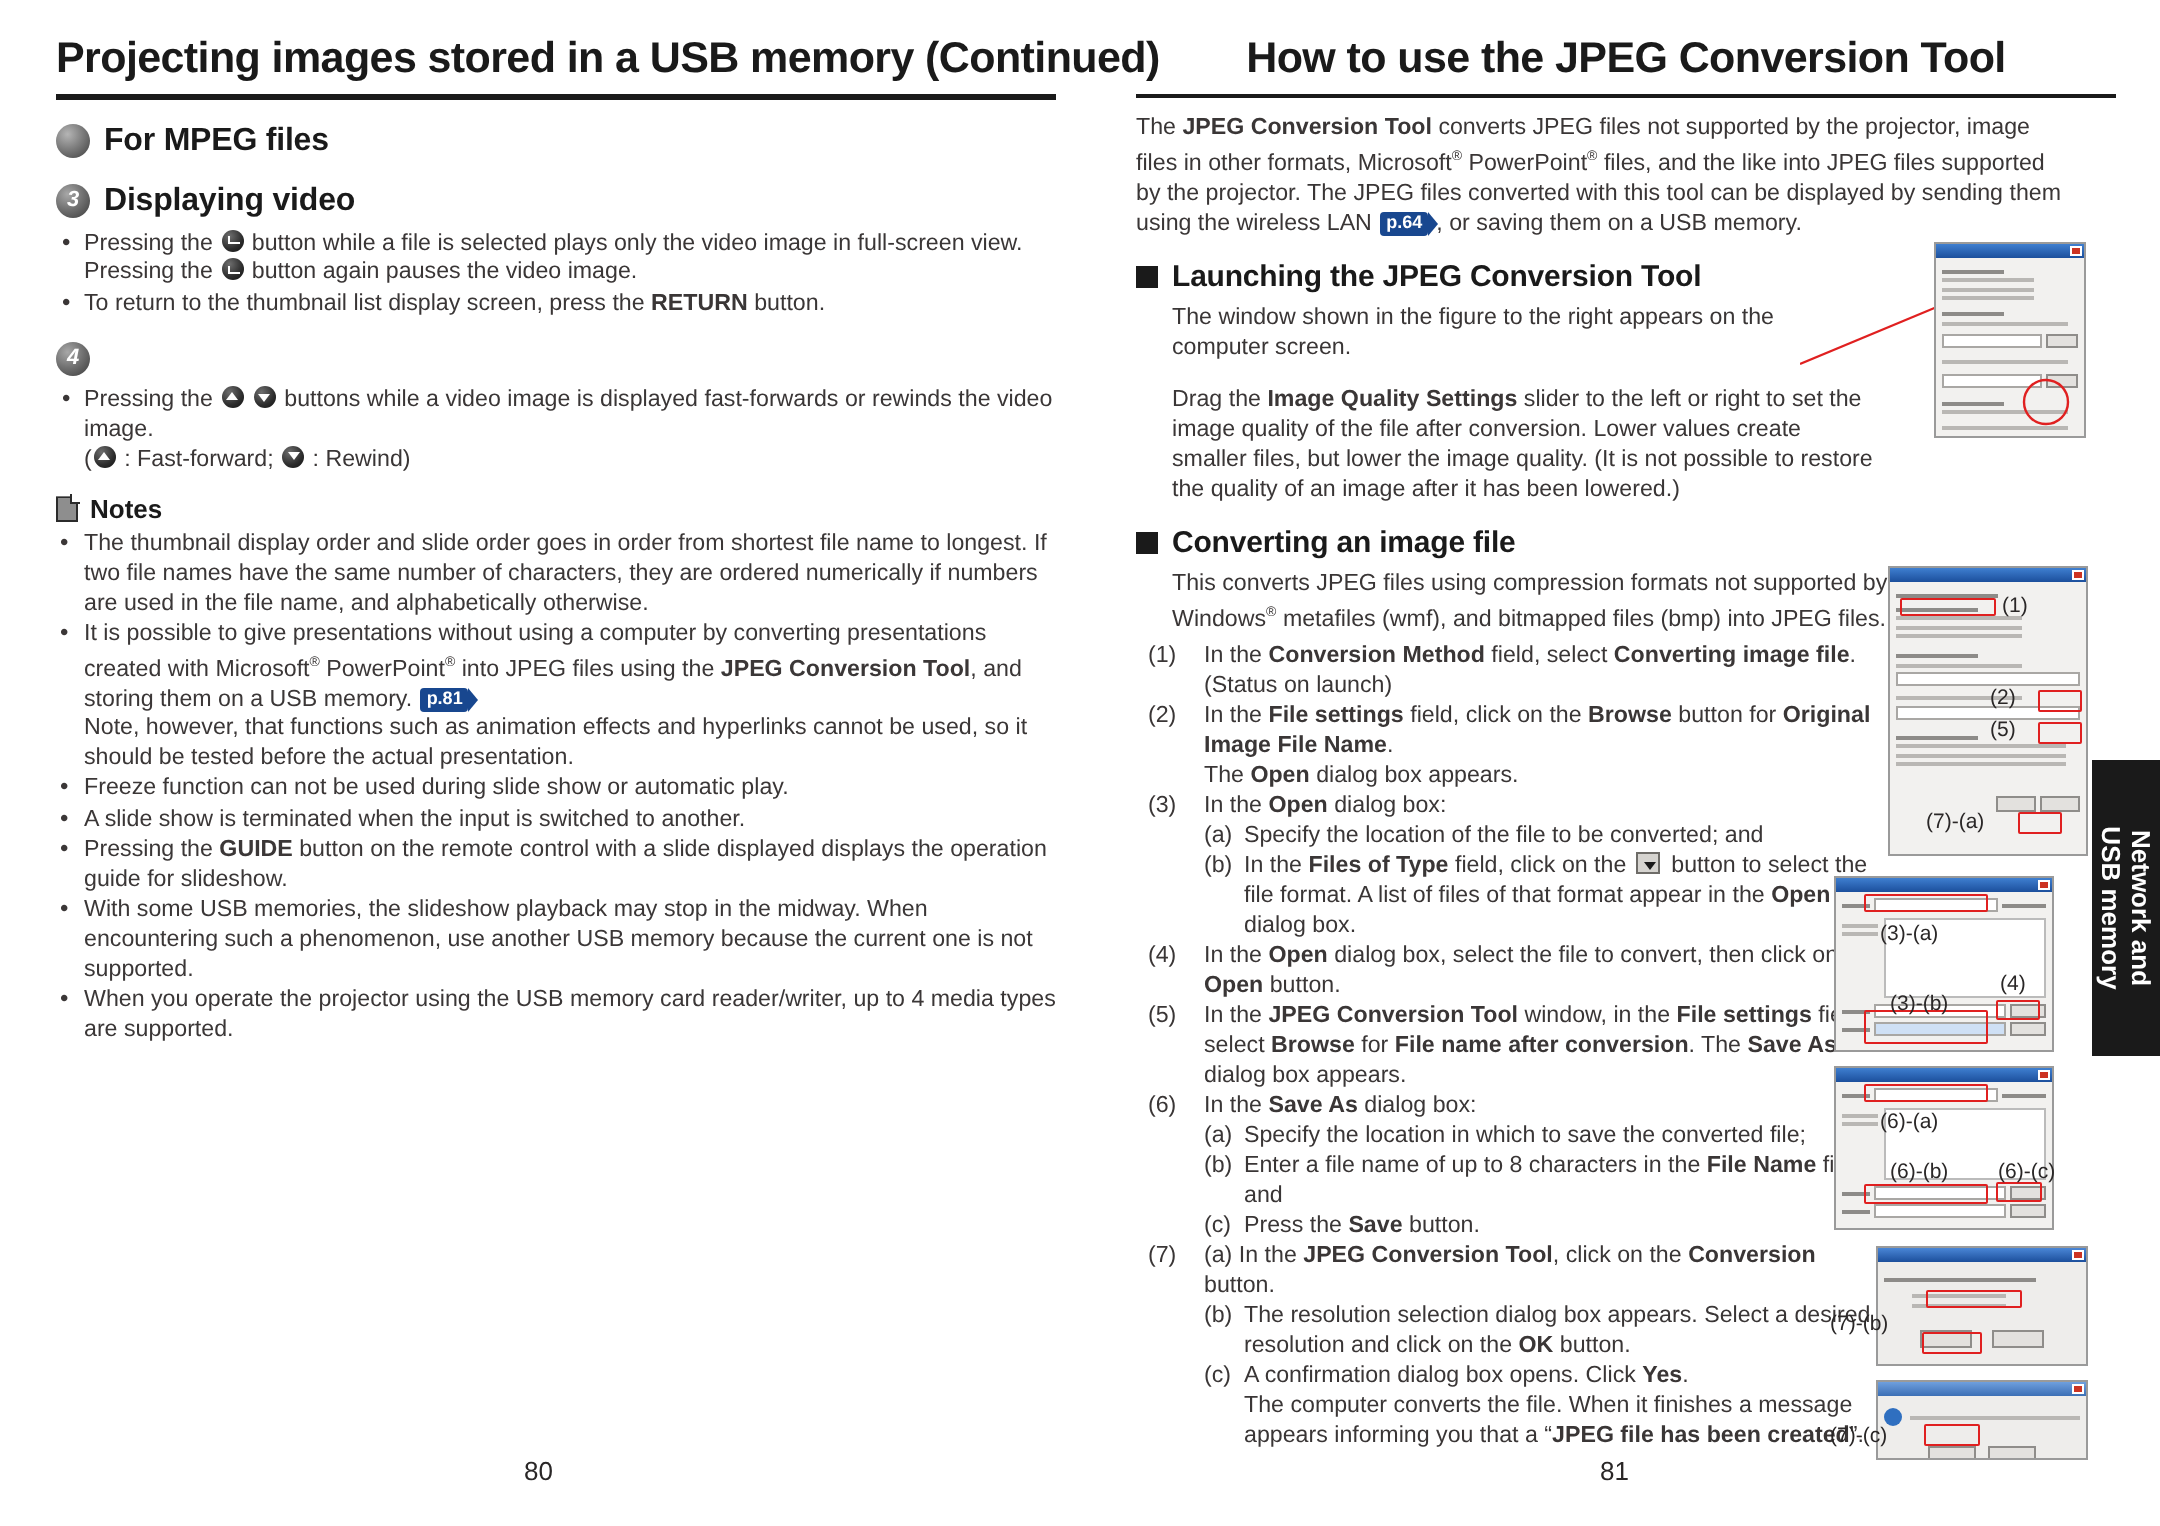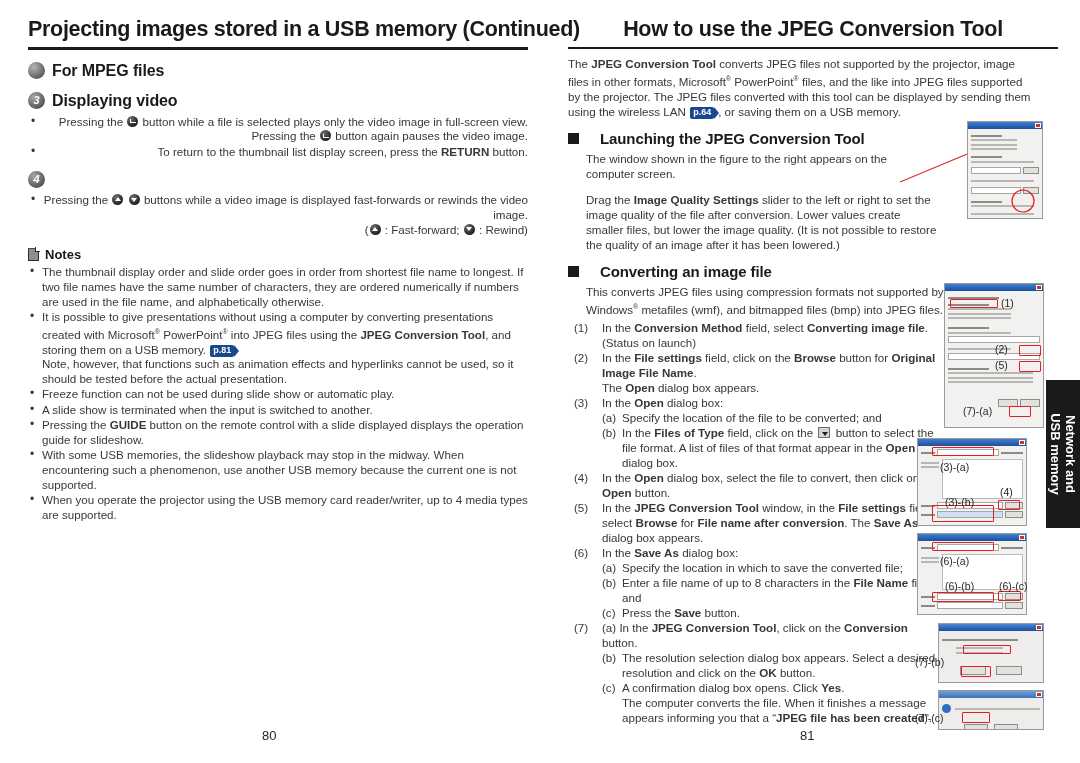--- a/index.html
+++ b/index.html
@@ -53,21 +53,21 @@
   ul.bullets { list-style: none; margin: 5px 0 0 0; padding: 0; }
   ul.bullets > li {
     position: relative; padding-left: 14px;
     font-size: 11.6px; line-height: 14.6px; color: #3a3636;
     margin-bottom: 1px;
   }
   ul.bullets > li::before {
     content: "\2022"; position: absolute; left: 3px; top: -1px;
     font-size: 12px; color: #3a3636;
   }
-  .indent-block { margin-left: 22px; text-align: right; }
+  .indent-block { margin-left: 22px; }
 
   .notes-head {
     display: flex; align-items: center; gap: 6px; margin-top: 10px;
   }
   .notes-icon {
     width: 11px; height: 13px; position: relative; flex: 0 0 auto;
   }
   .notes-icon .pg {
     position: absolute; inset: 0;
     background: #8e8e8e;
@@ -137,21 +137,21 @@
     white-space: nowrap;
   }
   .rp-rule { margin-top: 5px; height: 2.6px; background: #1a1a1a; width: 100%; }
 
   .rp-intro {
     margin-top: 7px; font-size: 11.6px; line-height: 15px; color: #3a3636;
     width: 466px;
   }
 
   .sq-head {
-    display: flex; align-items: center; gap: 21px; margin-top: 11px;
+    display: flex; align-items: center; gap: 7px; margin-top: 11px;
   }
   .sq { width: 11px; height: 11px; background: #1a1a1a; flex: 0 0 auto; }
   .sq-label { font-size: 15px; font-weight: bold; color: #1a1a1a; letter-spacing: -0.1px; }
 
   .rp-para {
     margin-top: 4px; margin-left: 18px;
     font-size: 11.6px; line-height: 15px; color: #3a3636;
     width: 360px;
   }
   .rp-para.narrow { width: 352px; }

